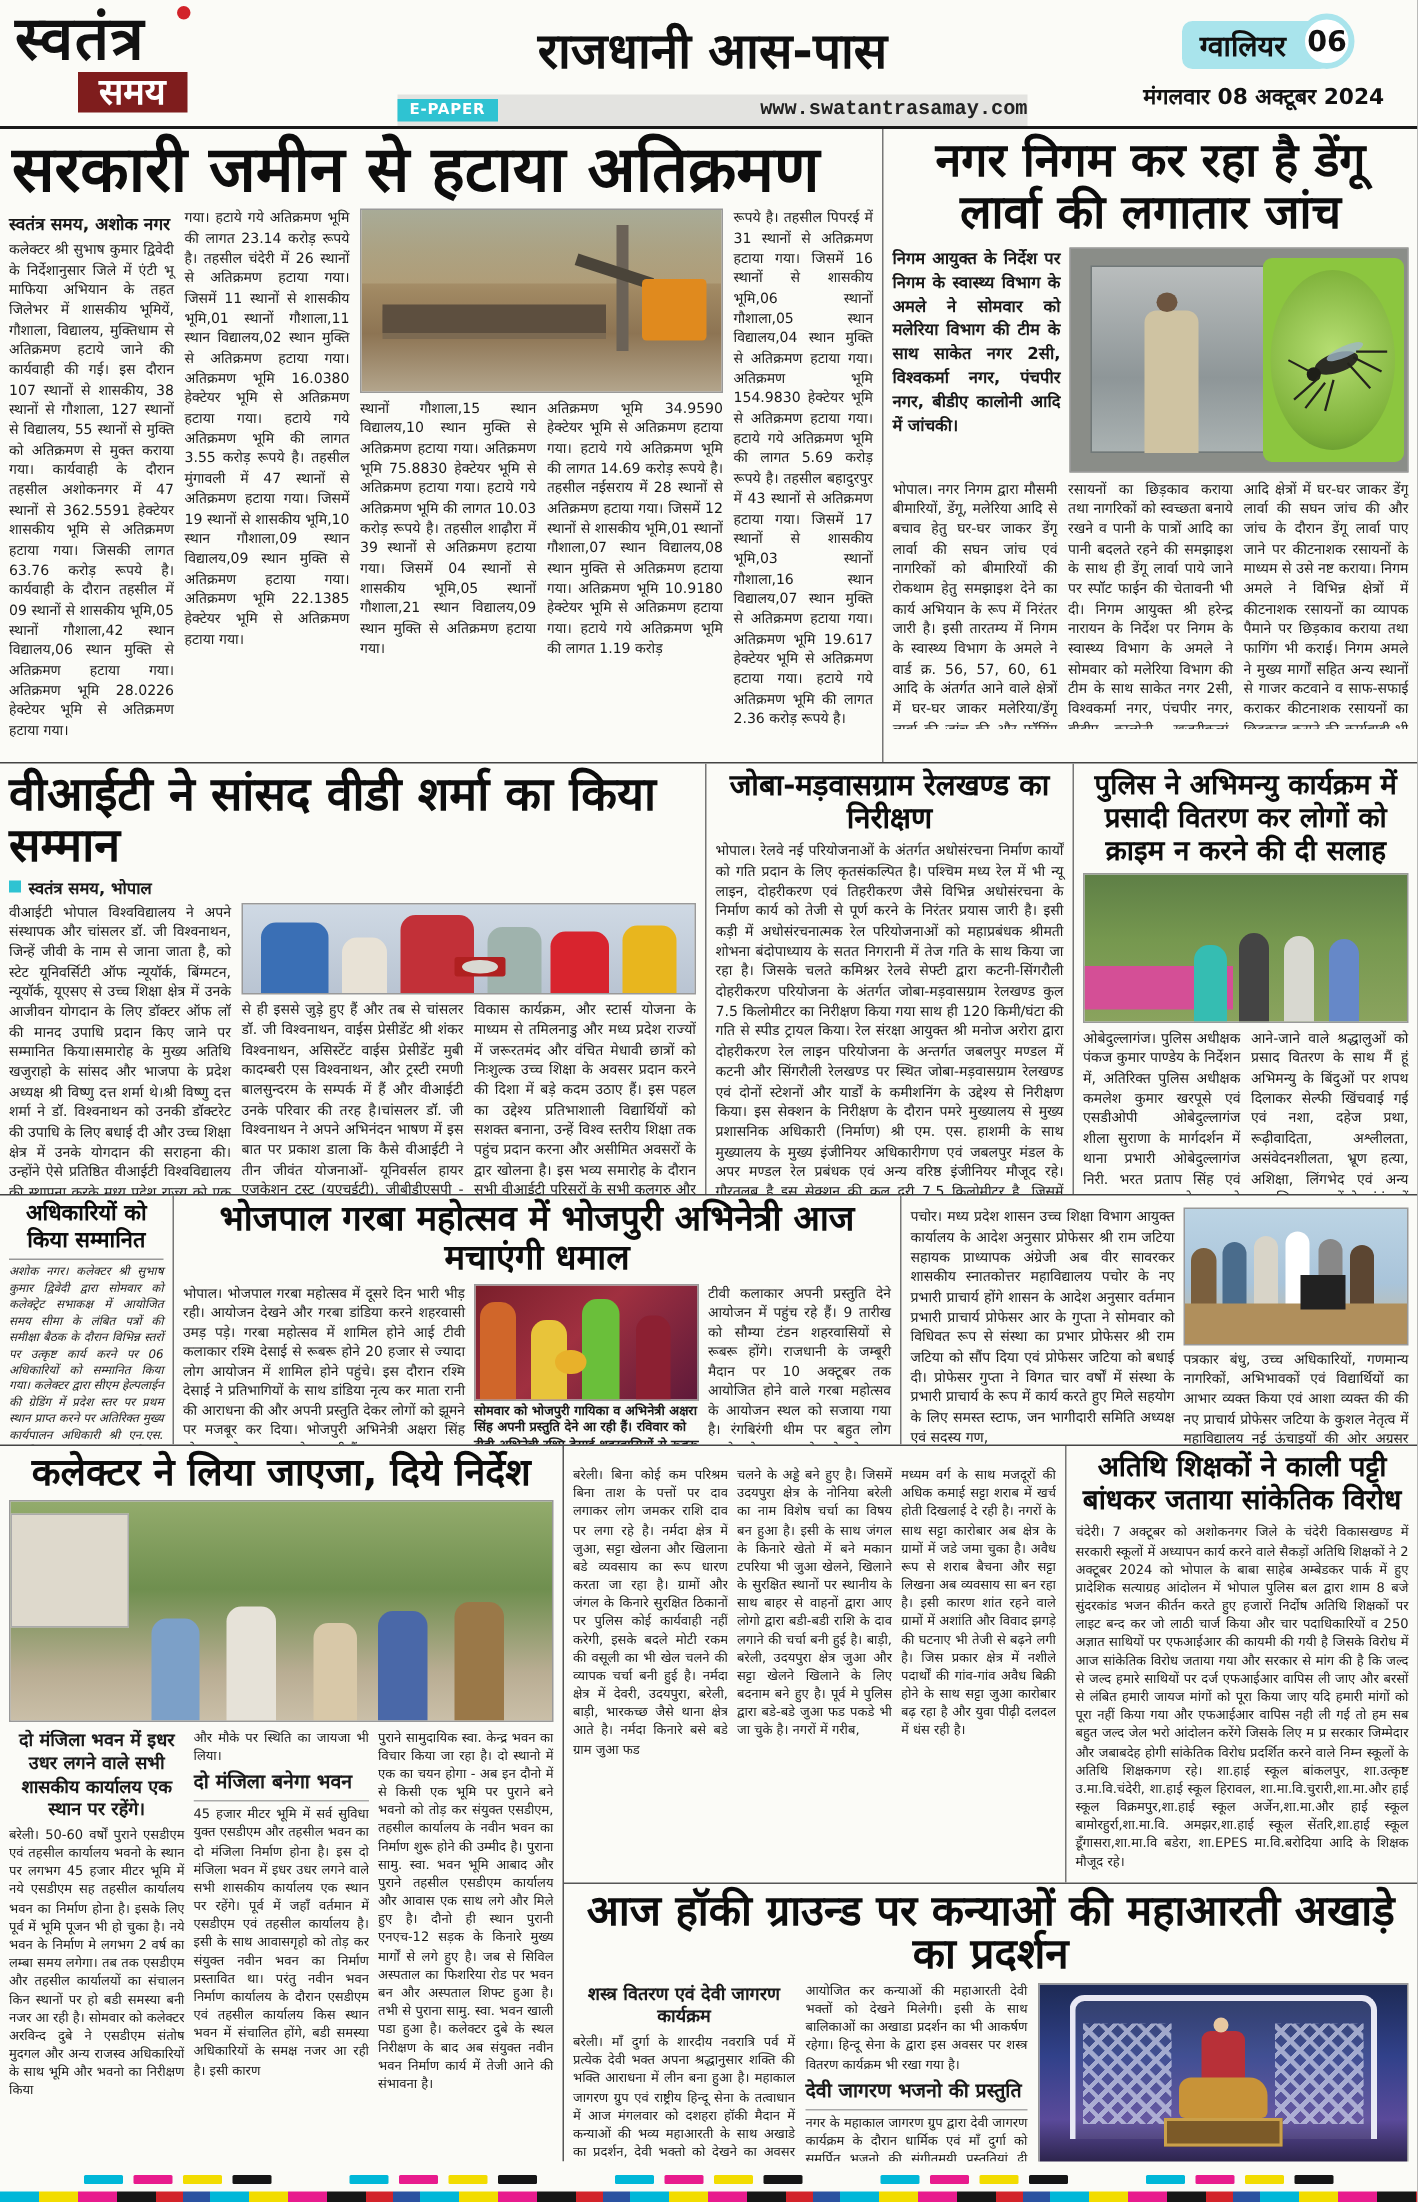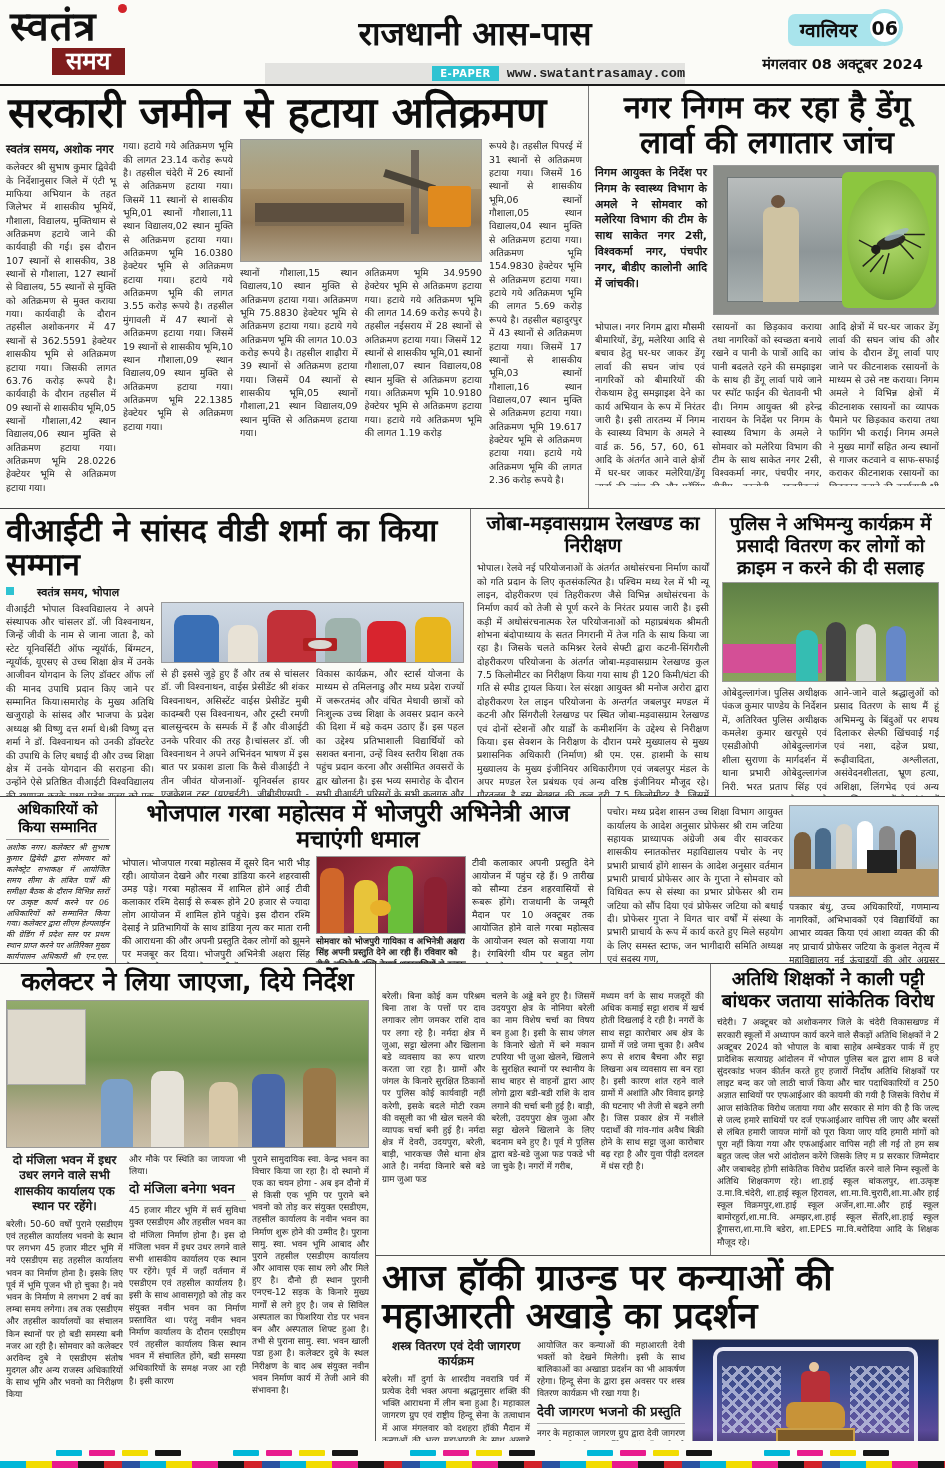--- a/index.html
+++ b/index.html
@@ -11,21 +11,21 @@
     display:flex; flex-direction:column;
   }
   
   .masthead { height:88px; display:flex; align-items:flex-start; border-bottom:2.5px solid #1a1a1a; padding:6px 10px 0 10px; }
   .logo { width:190px; }
   .logo-top { font-size:40px; font-weight:800; letter-spacing:1px; line-height:1; color:#111; position:relative; }
   .logo-top::after { content:""; position:absolute; top:-2px; left:108px; width:9px; height:9px; border-radius:50%; background:#d2232a; }
   .logo-bottom { display:inline-block; background:#7f1d1d; color:#fff; font-size:24px; font-weight:800; line-height:1.05; padding:1px 14px; margin-left:42px; margin-top:2px; }
   .mast-center { flex:1; text-align:center; }
   .section-title { font-size:33px; font-weight:800; margin-top:4px; color:#101010; }
-  .epaper-bar { margin:8px auto 0 auto; width:420px; height:21px; background:#e3e3e0; display:flex; align-items:center; justify-content:flex-end; gap:8px; }
+  .epaper-bar { margin:8px auto 0 auto; width:420px; height:21px; background:#e3e3e0; display:flex; align-items:center; justify-content:space-between; gap:8px; }
   .epaper-badge { background:#2fc3d2; color:#fff; font-size:10px; font-weight:800; padding:2px 8px; letter-spacing:.5px; }
   .website { font-size:13.5px; font-weight:700; color:#222;font-family:Liberation Mono, monospace; }
   .mast-right { width:185px; text-align:center; padding-top:8px; }
   .page-badge { position:relative; display:inline-block; background:#a9e4ec; border-radius:7px; padding:3px 30px 3px 12px; margin-right:10px; }
   .city { font-size:19px; font-weight:800; color:#111; }
   .pagenum { position:absolute; right:-16px; top:-5px; width:37px; height:37px; border-radius:50%; background:#fff; border:4px solid #a9e4ec; font-size:19px; font-weight:800; display:flex; align-items:center; justify-content:center; color:#111; }
   .edition-date { font-size:14.5px; font-weight:800; margin-top:7px; color:#111; }
   
   .band { display:flex; border-bottom:1px solid #444; overflow:hidden; }
   .story { overflow:hidden; padding:4px 6px; }
@@ -61,21 +61,21 @@
   .den-inspector { position:absolute; left:22%; top:28%; width:16%; height:64%; background:#cfc3a2; border-radius:8px 8px 0 0; }
   .den-inspector::before { content:""; position:absolute; top:-12px; left:22%; width:14px; height:13px; border-radius:50%; background:#6d5540; }
   .mosq-inset { position:absolute; right:1%; top:4%; width:42%; height:92%; background:#8cc63f; border-radius:6px; overflow:hidden; }
   .mosq-circle { position:absolute; left:6%; top:6%; width:88%; height:88%; border-radius:50%; background:radial-gradient(circle at 50% 45%,#b6de72 0%,#7fb23b 70%,#5d8f2a 100%); }
   .den-cols { display:flex; gap:7px; margin-top:5px; height:166px; }
   .den-cols > div { flex:1; overflow:hidden; }
   
   .band2 { height:298px; }
   .st-vit { width:470px; }
   .st-vit .hl { font-size:31px; line-height:1.1; }
-  .vit-byline { display:flex; align-items:center; gap:23px; font-weight:800; font-size:11px; margin:3px 0; }
+  .vit-byline { display:flex; align-items:center; gap:5px; font-weight:800; font-size:11px; margin:3px 0; }
   .sq { width:8px; height:8px; background:#2fc3d2; display:inline-block; }
   .vit-content { display:flex; gap:7px; height:212px; }
   .vit-c1 { width:148px; flex:none; }
   .vit-right { flex:1; display:flex; flex-direction:column; gap:4px; }
   .ph-vit { height:108px; background:linear-gradient(180deg,#cfd9e4,#b9c4d2); }
   .person { position:absolute; bottom:0; border-radius:10px 10px 0 0; }
   .p-blue { left:4%; width:15%; height:80%; background:#3a6fb5; }
   .p-white { left:22%; width:10%; height:62%; background:#e8e2d6; }
   .p-red { left:35%; width:16%; height:88%; background:#c23038; }
   .p-grey { left:54%; width:12%; height:74%; background:#9fb3ad; }
@@ -145,27 +145,27 @@
   .c-p4 { left:68%; width:9%; height:50%; background:#4a68a8; }
   .c-p5 { left:82%; width:9%; height:54%; background:#9a7848; }
   .collector-cols { display:flex; gap:6px; margin-top:5px; flex:1; }
   .collector-cols > div { flex:1; overflow:hidden; }
   .subhead { font-weight:800; font-size:12px; line-height:1.3; text-align:center; margin-bottom:3px; }
   .subhead2 { font-weight:800; font-size:13px; line-height:1.25; margin:4px 0 3px 0; border-bottom:1px solid #aaa; padding-bottom:3px; }
   .bot-right { flex:1; display:flex; flex-direction:column; }
   .bot-right-top { display:flex; height:292px; border-bottom:1px solid #555; }
   .st-gamblers { width:334px; padding:4px 6px; overflow:hidden; }
   .st-gamblers .hl { font-size:23px; line-height:1.15; text-align:center; }
-  .gam-cols { display:flex; gap:6px; margin-top:22px; height:222px; }
+  .gam-cols { display:flex; gap:6px; margin-top:10px; height:222px; }
   .gam-cols > div { flex:1; overflow:hidden; }
   .st-teachers { flex:1; padding:4px 6px; overflow:hidden; }
   .st-teachers .hl { font-size:18.5px; line-height:1.2; text-align:center; }
   .teach-body { margin-top:4px; height:232px; }
   .st-aarti { flex:1; padding:3px 6px; overflow:hidden; }
-  .st-aarti .hl { font-size:36px; line-height:1.05; }
+  .st-aarti .hl { font-size:28px; line-height:1.05; text-align:center; }
   .aarti-row { display:flex; gap:7px; margin-top:4px; height:150px; }
   .aarti-c1,.aarti-c2 { width:148px; flex:none; }
   .aarti-right { flex:1; display:flex; flex-direction:column; }
   .ph-durga { height:122px; background:linear-gradient(180deg,#1d2a55 0%,#31418a 40%,#5a4a9a 75%,#2a2248 100%); }
   .d-arch { position:absolute; left:8%; top:6%; width:84%; height:80%; border:4px solid #e8e8f4; border-bottom:none; border-radius:10px 10px 0 0; background:rgba(255,255,255,.08); }
   .d-lattice { position:absolute; left:12%; top:22%; width:24%; height:56%; background:repeating-linear-gradient(45deg,#cdd2ea 0 3px,transparent 3px 9px),repeating-linear-gradient(-45deg,#cdd2ea 0 3px,transparent 3px 9px); opacity:.7; }
   .d-lattice.right { left:auto; right:12%; }
   .d-idol { position:absolute; left:44%; top:26%; width:12%; height:34%; background:#b83038; border-radius:6px 6px 2px 2px; }
   .d-idol::before { content:""; position:absolute; top:-9px; left:28%; width:10px; height:10px; border-radius:50%; background:#e8c8a0; }
   .d-lion { position:absolute; left:38%; top:52%; width:24%; height:22%; background:#c89338; border-radius:8px 12px 4px 4px; }

